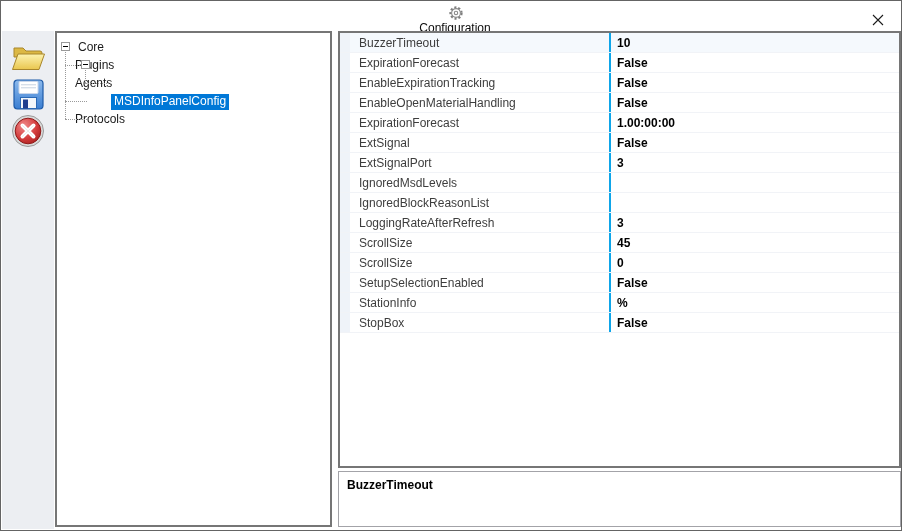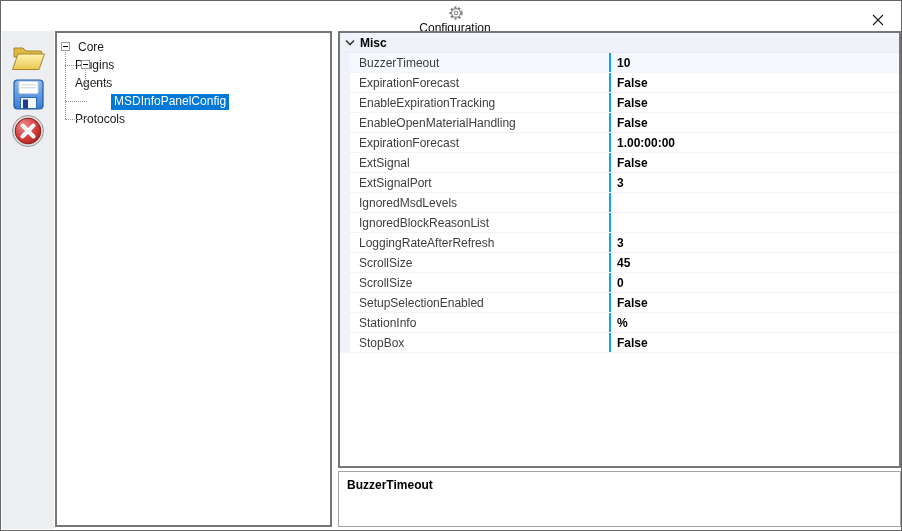--- a/index.html
+++ b/index.html
@@ -179,26 +179,20 @@
     <span class="label selected">MSDInfoPanelConfig</span>
   </div>
         <div class="tree-row lvl1">
 
     <span class="label">Protocols</span>
   </div>
       </div>
   </div>
 
   <div class="prop-panel">
-    <div class="cat-row">
-      <svg class="chev" width="10" height="7" viewBox="0 0 10 7">
-        <path d="M1 1.5 L5 5.5 L9 1.5" fill="none" stroke="#3c3c3c" stroke-width="1.6"></path>
-      </svg>
-      <span class="cat-label">Misc</span>
-    </div>
     <div id="prop-rows">
         <div class="prop-row selected">
     <div class="gutter"></div>
     <div class="pname">BuzzerTimeout</div>
     <div class="pvalue">10</div>
   </div>
         <div class="prop-row">
     <div class="gutter"></div>
     <div class="pname">ExpirationForecast</div>
     <div class="pvalue">False</div>

